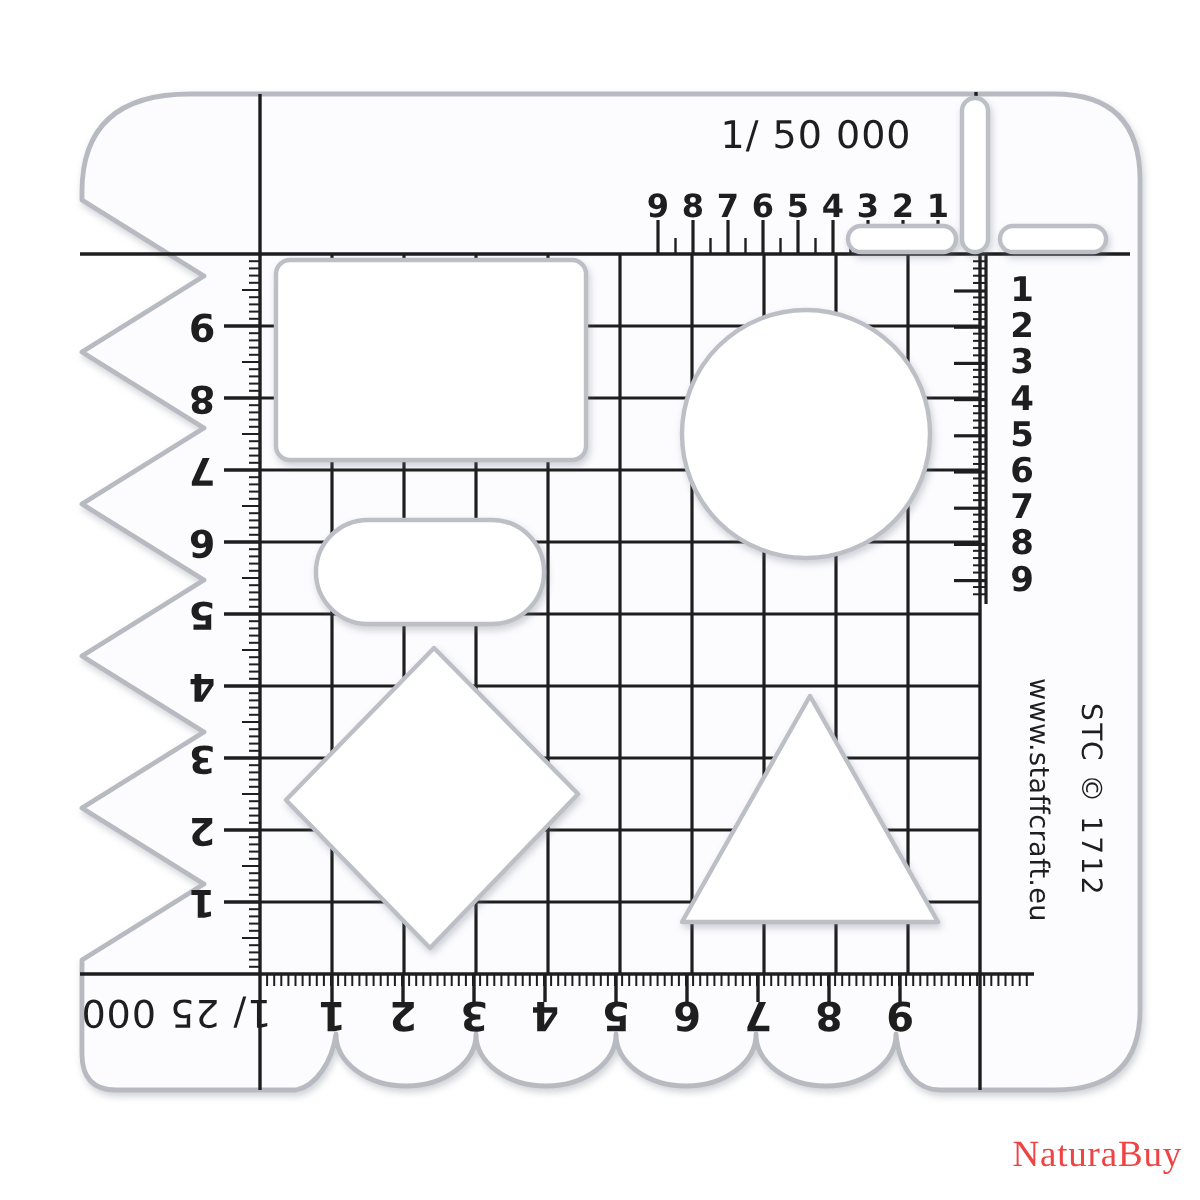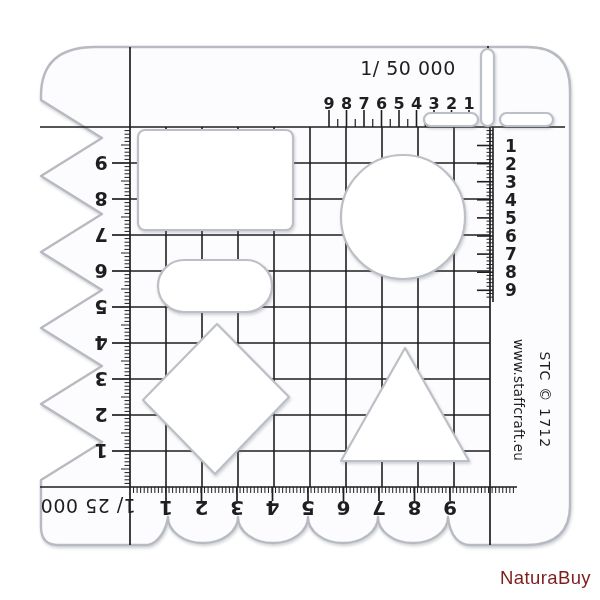--- a/index.html
+++ b/index.html
@@ -7,21 +7,21 @@
          font-family:"DejaVu Sans",sans-serif;}
   svg{position:absolute;left:0;top:0;}
   .plastic{filter:drop-shadow(1px 2px 1.8px rgba(110,116,128,0.32));}
   .cut{fill:#ffffff;stroke:#bcc0c6;stroke-width:2.2;}
   .bodyshape{fill:#fcfcfe;stroke:#b7bbc1;stroke-width:2.4;stroke-linejoin:round;}
   text{fill:#1e1e1e;}
   .lbl{font-size:19px;letter-spacing:0.5px;}
   .brand1{font-size:14px;letter-spacing:1.2px;}
   .brand2{font-size:13.5px;letter-spacing:0.2px;}
   .watermark{position:absolute;right:9px;bottom:11px;font-size:18.5px;letter-spacing:0.4px;
-             color:#7f1d1d;font-family:Liberation Sans, sans-serif;}
+             color:#ef4444;font-family:Liberation Serif, serif;}
 </style>
 </head>
 <body>
 
 <div class="stage">
   <svg width="600" height="600" viewBox="0 0 600 600">
 
     <g class="plastic">
       <path class="bodyshape" d="M 95,47 L 527,47 Q 570,47 570,90 L 570,505 Q 570,545 527,545
            L 470,545 C 460,545 450,537 448,517

